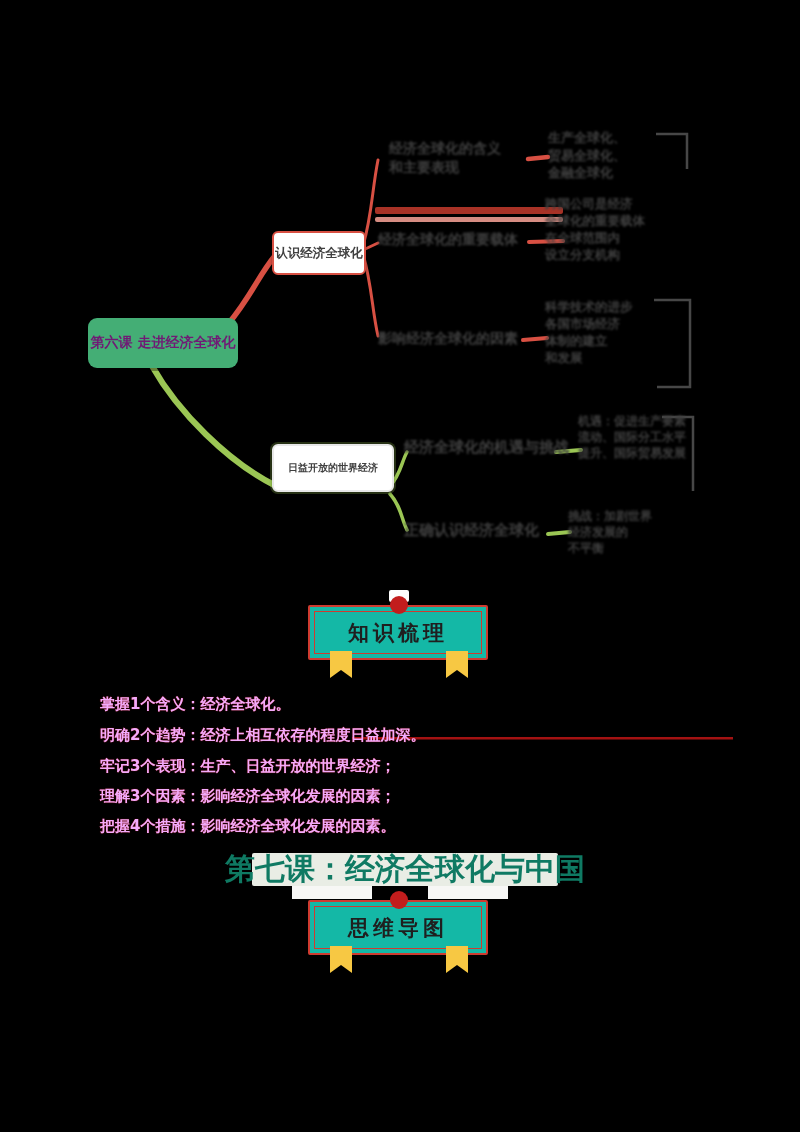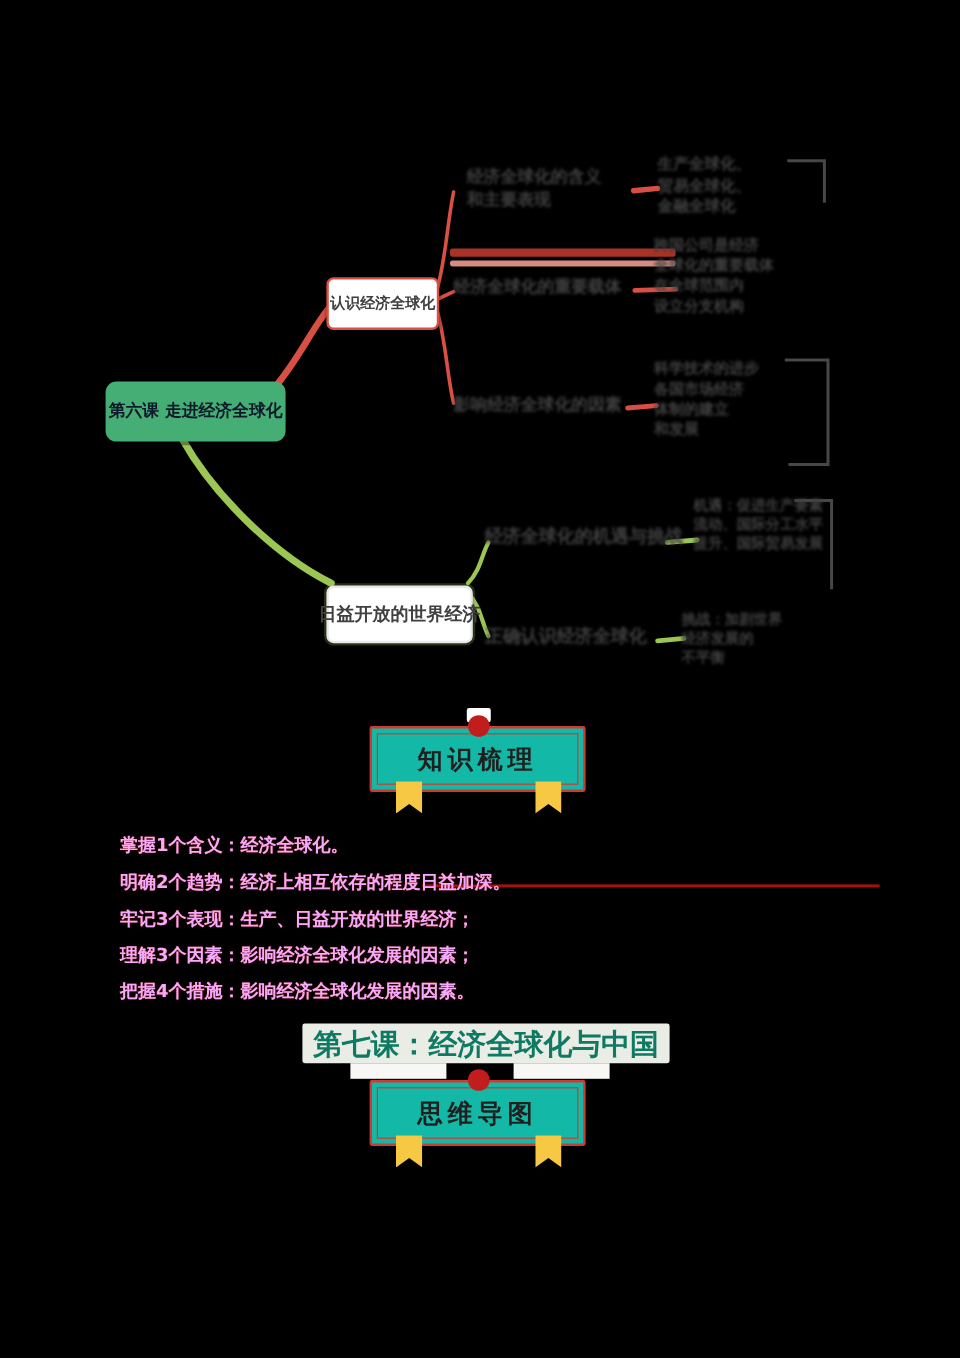--- a/index.html
+++ b/index.html
@@ -2,21 +2,21 @@
 <html><head>
 <meta charset="utf-8">
 <style>
   html,body{margin:0;padding:0;background:#000;}
   #canvas{position:relative;width:800px;height:1132px;background:#000;overflow:hidden;
           font-family:"DejaVu Sans","Liberation Sans",sans-serif;}
   .abs{position:absolute;}
   svg.overlay{position:absolute;left:0;top:0;pointer-events:none;}
 
   
-  .root-node{background:#44ae75;color:#0f172a;font-weight:700;font-size:14px;
+  .root-node{background:#44ae75;color:#701a75;font-weight:700;font-size:14px;
              border-radius:9px;display:flex;align-items:center;justify-content:center;
              box-shadow:0 3px 0 rgba(0,0,0,.35);white-space:nowrap;z-index:3;}
   .branch-node{background:#fff;color:#404040;font-weight:700;
                border-radius:6px;display:flex;align-items:center;justify-content:center;
                white-space:nowrap;z-index:3;}
   .branch-red{border:2px solid #d85043;box-shadow:0 2px 3px rgba(0,0,0,.4);}
   .branch-green{border:2px solid #e8e8e8;box-shadow:0 0 0 2px rgba(154,198,84,.25),0 2px 3px rgba(0,0,0,.45);}
 
   
   .blob{color:#3f3f3f;font-weight:700;filter:blur(1.3px);white-space:pre-line;
@@ -39,21 +39,21 @@
                  clip-path:polygon(0 0,100% 0,100% 100%,50% 70%,0 100%);}
   .badge .ribbon.l{left:40px;} .badge .ribbon.r{left:156px;}
 
   
   .kline{left:100px;color:#f0abfc;font-weight:700;font-size:15px;white-space:nowrap;
          text-shadow:0 0 1px rgba(200,0,0,.9);z-index:2;}
 
   
   .sec-title{left:252px;top:853px;width:306px;height:33px;background:#e9ede5;border-radius:2px;
              display:flex;align-items:center;justify-content:center;z-index:2;}
-  .sec-title span{color:#0f7a63;font-weight:700;font-size:24px;white-space:nowrap;}
+  .sec-title span{color:#0f7a63;font-weight:700;font-size:30px;white-space:nowrap;}
 </style>
 </head>
 <body>
 
 <div id="canvas">
 
   <svg class="overlay" width="800" height="1132">
 
     <path d="M 228 324 C 252 296 262 268 280 250" stroke="#d85043" stroke-width="5.5" fill="none" stroke-linecap="round"></path>
     <path d="M 152 366 C 178 412 228 462 276 486" stroke="#9bc654" stroke-width="6" fill="none" stroke-linecap="round"></path>
@@ -101,21 +101,21 @@
 全球化的重要载体
 在全球范围内
 设立分支机构</div>
 
   <div class="abs blob one" style="left:378px;top:329px;font-size:14px;">影响经济全球化的因素</div>
   <div class="abs blob" style="left:545px;top:299px;width:108px;font-size:12.5px;">科学技术的进步
 各国市场经济
 体制的建立
 和发展</div>
 
-  <div class="abs branch-node branch-green" style="left:272px;top:488px;width:118px;height:44px;font-size:15px;">
+  <div class="abs branch-node branch-green" style="left:272px;top:444px;width:118px;height:44px;font-size:10px;">
     <span>日益开放的世界经济</span>
   </div>
 
   <div class="abs blob one" style="left:404px;top:437px;font-size:15px;">经济全球化的机遇与挑战</div>
   <div class="abs blob" style="left:578px;top:413px;width:120px;font-size:12px;">机遇：促进生产要素
 流动、国际分工水平
 提升、国际贸易发展</div>
 
   <div class="abs blob one" style="left:404px;top:520px;font-size:15px;">正确认识经济全球化</div>
   <div class="abs blob" style="left:568px;top:508px;width:90px;font-size:12px;">挑战：加剧世界

